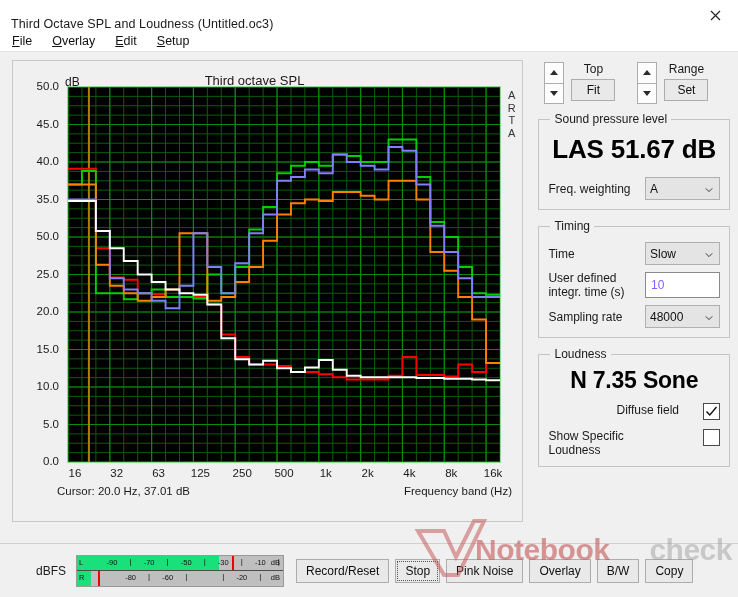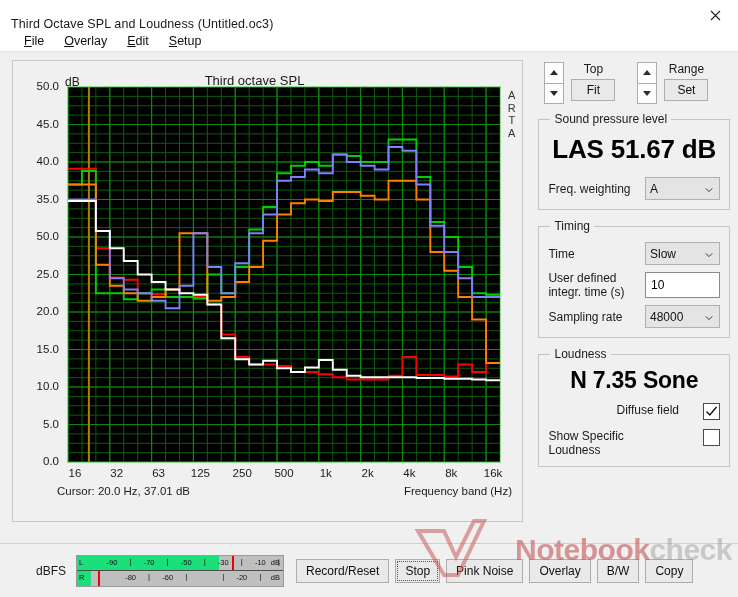--- a/index.html
+++ b/index.html
@@ -24,21 +24,21 @@
   .closebtn {
     position:absolute; right:0; top:0; width:46px; height:30px;
     display:flex; align-items:center; justify-content:center;
     font-size:14px; color:#202020; cursor:default;
   }
   .closebtn svg { display:block; }
 
   
   .menubar {
     height:22px; background:#ffffff; display:flex; align-items:center;
-    padding-left:22px; gap:16px; flex:0 0 auto; border-bottom:1px solid #e3e3e3;
+    padding-left:10px; gap:16px; flex:0 0 auto; border-bottom:1px solid #e3e3e3;
   }
   .menubar .mi { font-size:12.5px; color:#101010; cursor:default; padding:1px 2px; }
   .menubar .mi u { text-decoration:underline; }
 
   
   .mainarea { flex:1 1 auto; display:flex; position:relative; }
 
   
   .leftpanel { width:535px; position:relative; padding:8px 0 0 12px; }
   .chartframe {
@@ -103,21 +103,21 @@
   .sel {
     width:75px; height:23px; border:1px solid #b0b0b0; background:#e4e4e4;
     display:flex; align-items:center; padding:0 4px; position:relative; cursor:default;
   }
   .sel span { font-size:12px; color:#101010; }
   .sel .chev { position:absolute; right:6px; top:8px; width:8px; height:8px; }
   .txtin {
     width:75px; height:26px; border:1px solid #8a8a8a; background:#fff;
     display:flex; align-items:center; padding:0 5px; cursor:text;
   }
-  .txtin span { font-size:12px; color:#000000; }
+  .txtin span { font-size:12px; color:#8b5cf6; }
 
   .checkrow { display:flex; align-items:flex-start; justify-content:flex-end; gap:24px; margin-top:9px; }
   .checkrow .lbl { font-size:12px; color:#1a1a1a; }
   .cbox { width:17px; height:17px; border:1px solid #4a4a4a; background:#fff;
           display:flex; align-items:center; justify-content:center; cursor:default; }
 
   
   .bottombar { height:54px; flex:0 0 auto; background:#f0f0f0; border-top:1px solid #d0d0d0;
                display:flex; align-items:center; position:relative; }
   .dbfs-label { font-size:12px; color:#1a1a1a; margin:0 10px 0 36px; }
@@ -141,21 +141,21 @@
   }
   .bbtn.focus { outline:1px dotted #555; outline-offset:-3px; }
 
   
   .watermark {
     position:absolute; right:6px; bottom:30px; pointer-events:none;
     font-size:30px; font-weight:bold; letter-spacing:-.5px; white-space:nowrap;
     font-family:"Liberation Sans", sans-serif;
   }
   .wm-a { color:rgba(199,91,91,0.62); }
-  .wm-b { color:rgba(150,150,150,0.45); }
+  .wm-b { color:rgba(150,150,150,0.45);margin-left:40px; }
   .wm-check {
     position:absolute; right:250px; bottom:18px; width:74px; height:62px; pointer-events:none;
   }
 </style>
 </head>
 <body>
 
 <div class="window">
 
   <div class="titlebar">

